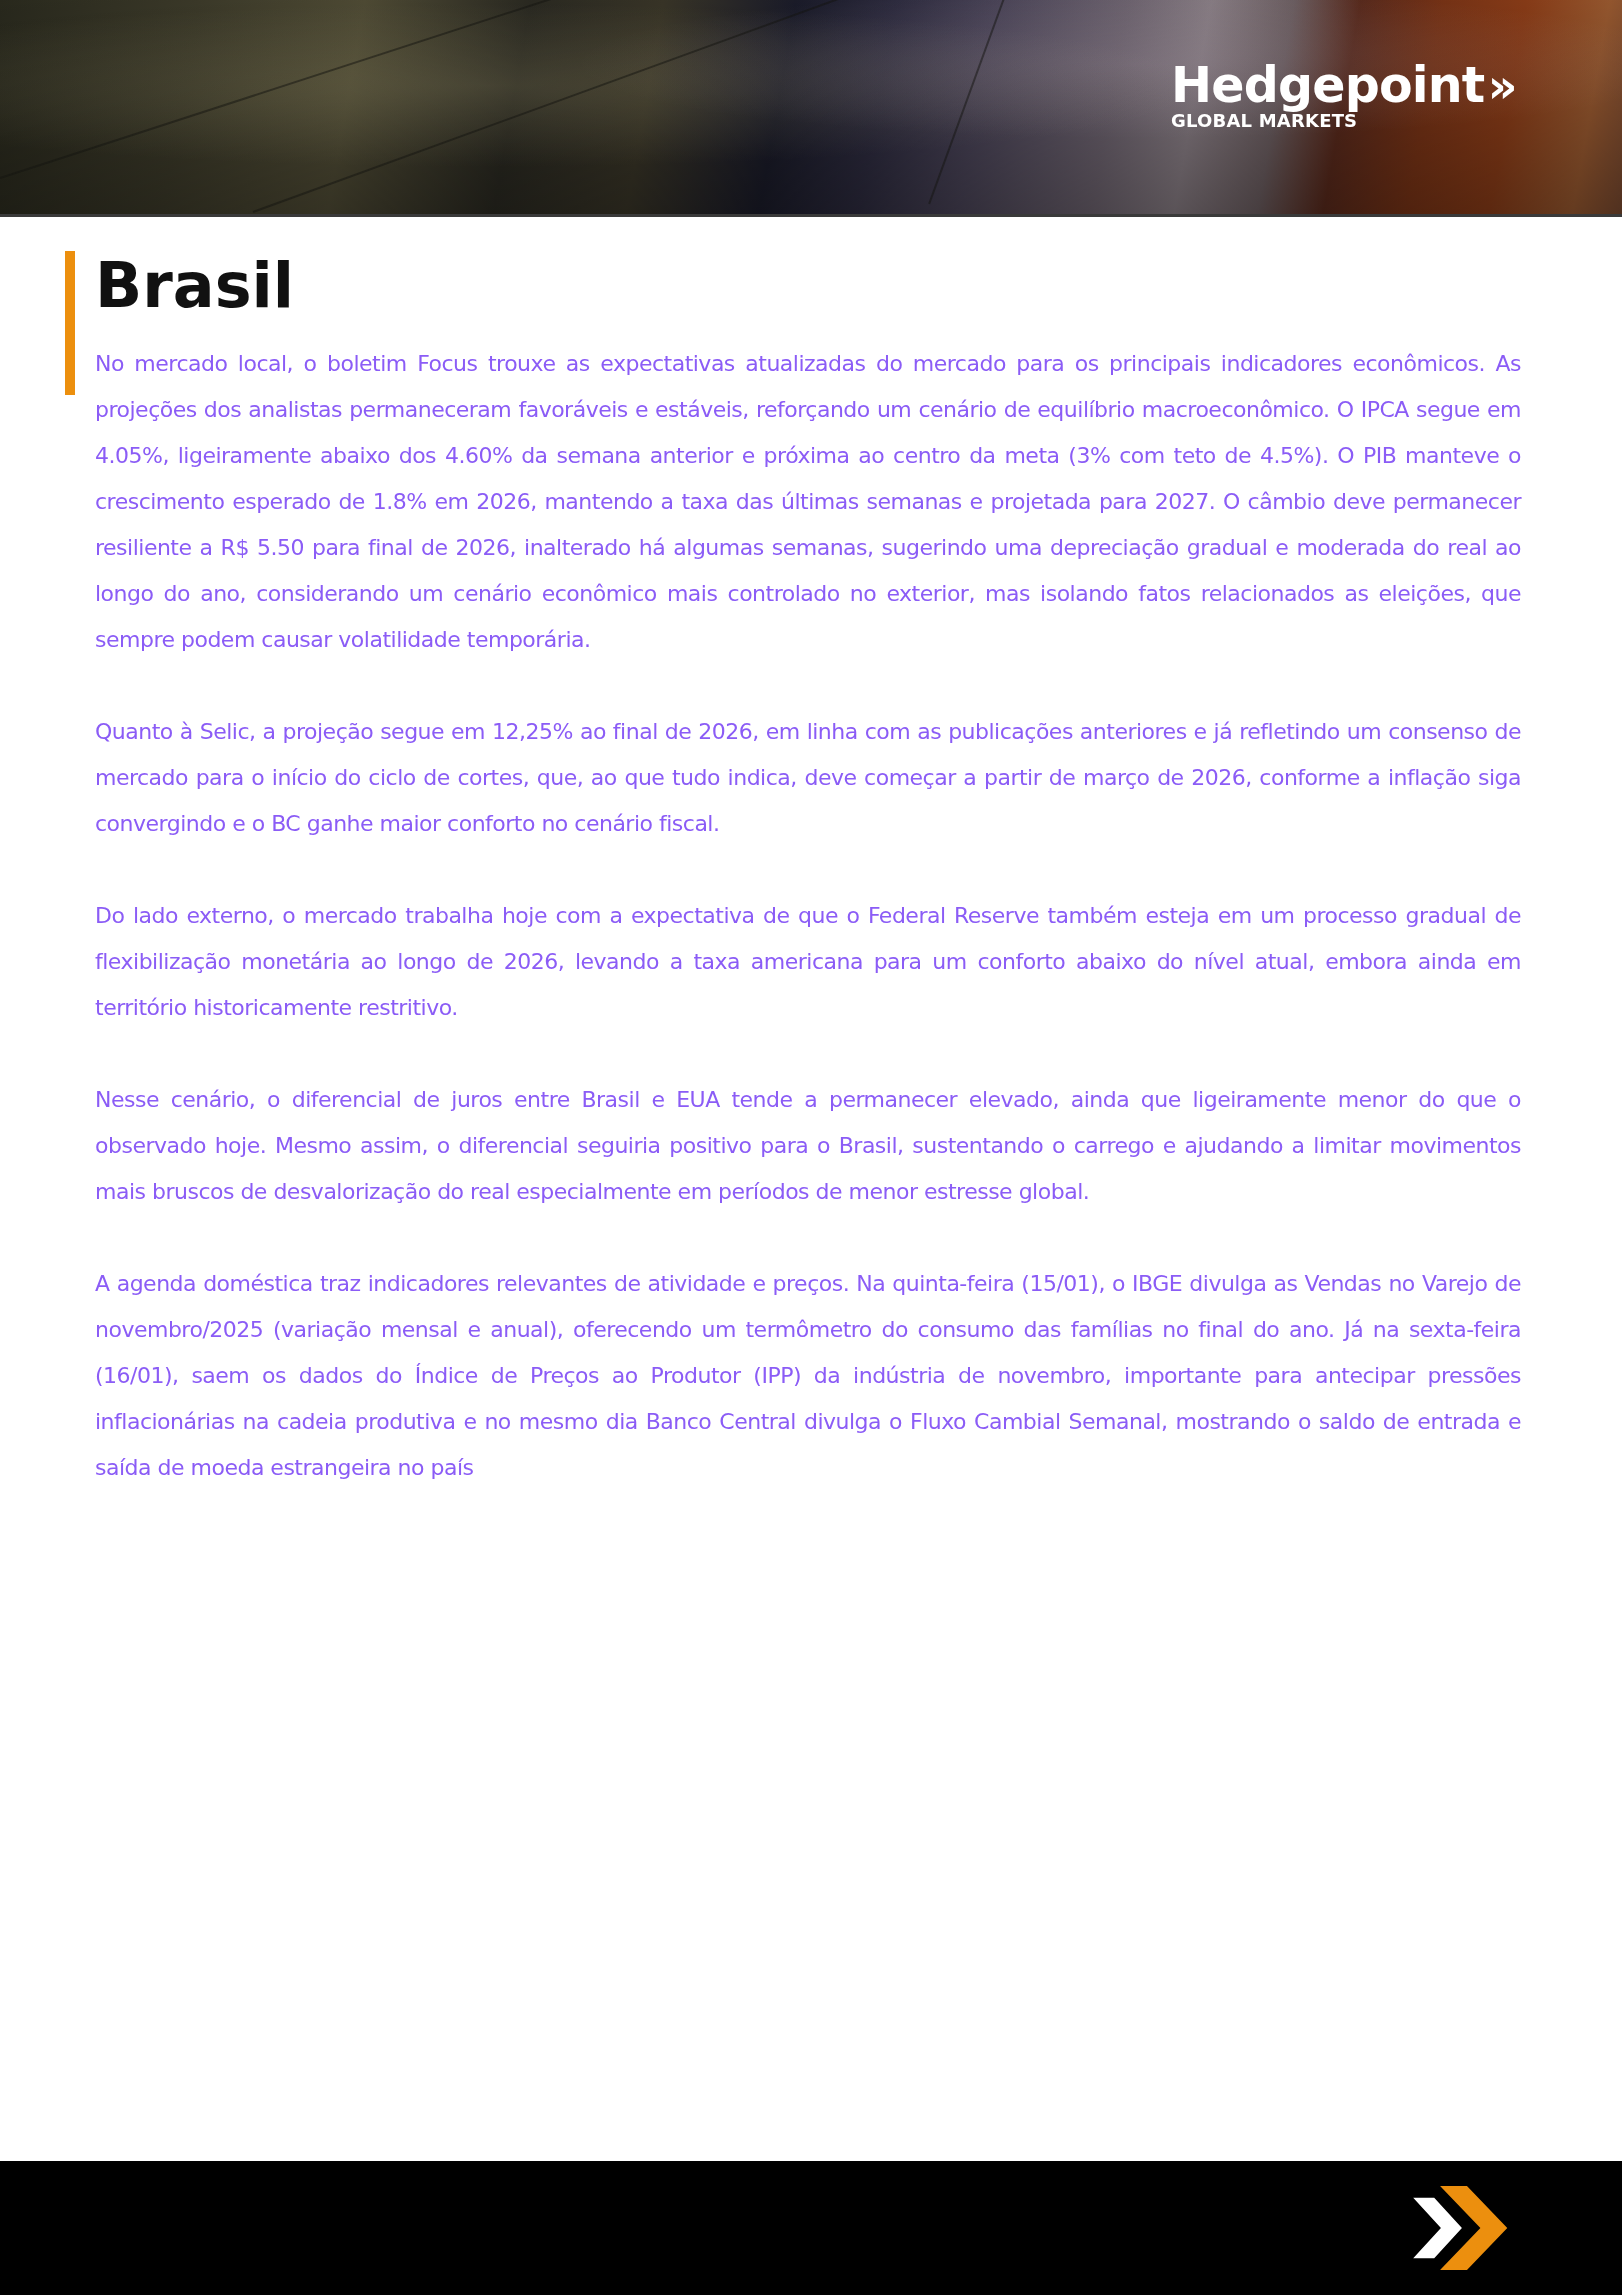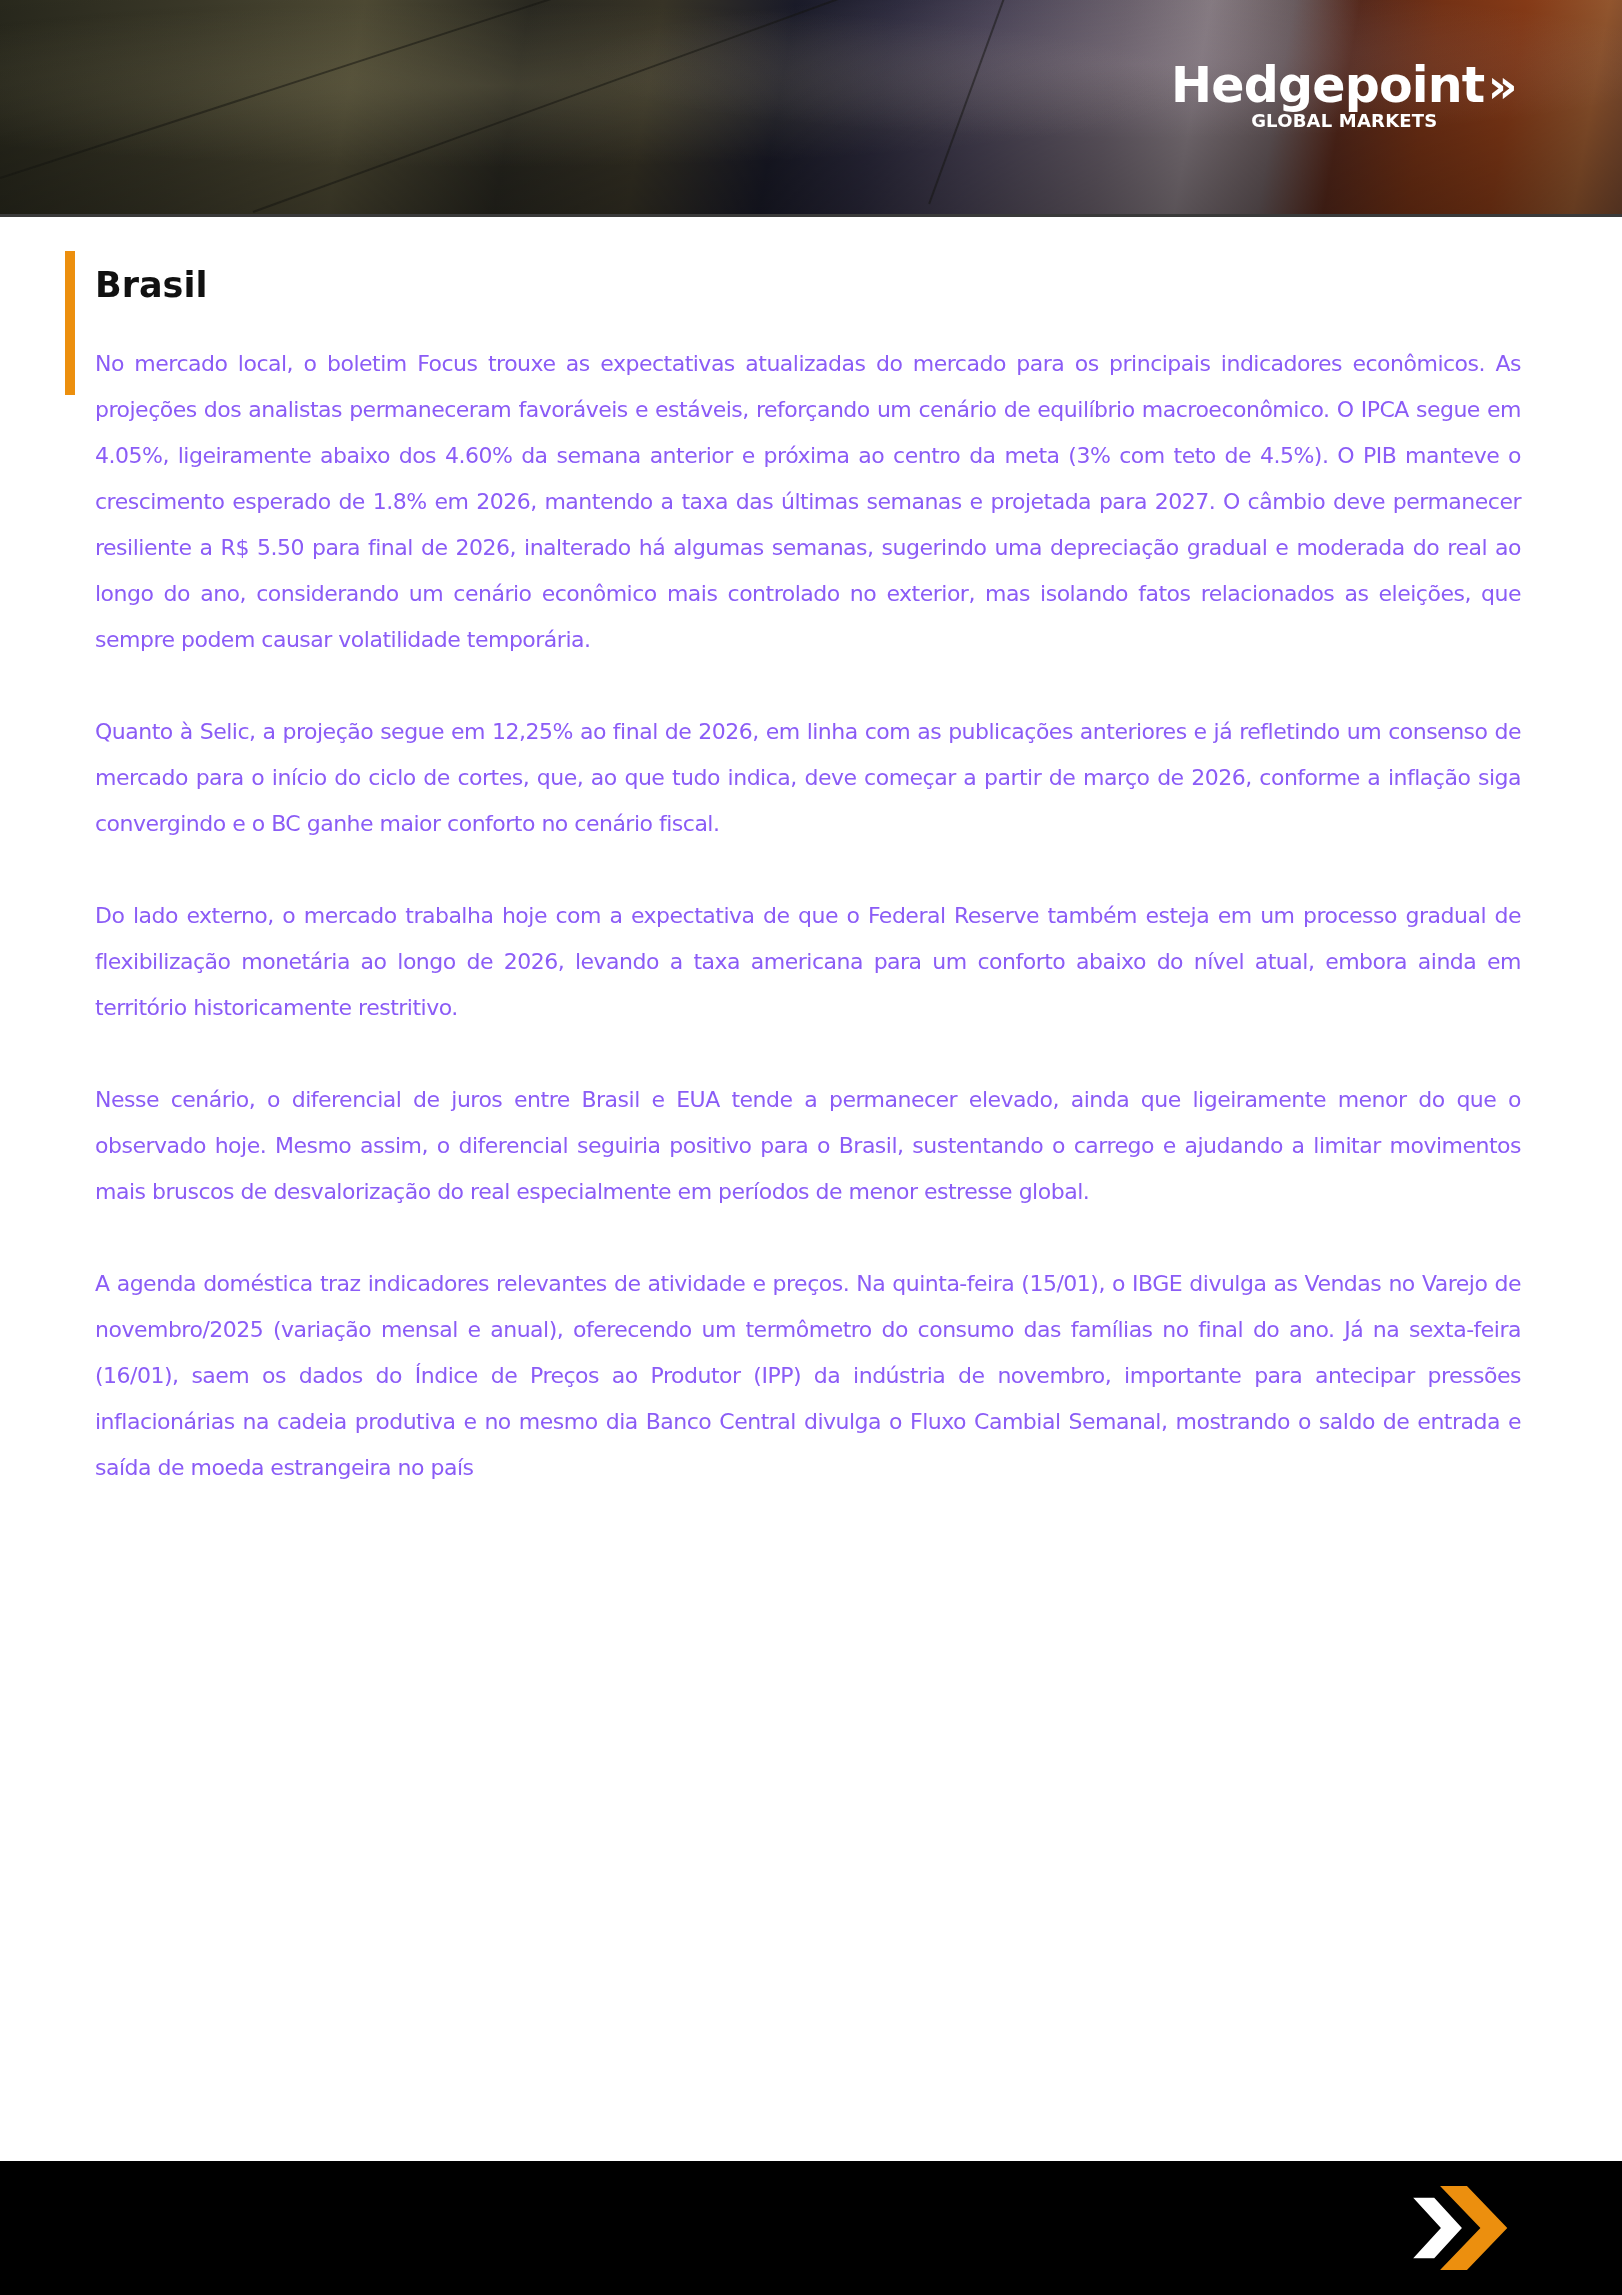--- a/index.html
+++ b/index.html
@@ -21,21 +21,20 @@
       left: 0; top: 0;
       width: 1622px;
       height: 214px;
       overflow: hidden;
       background:
         linear-gradient(100deg,
           #2a2a1e 0%, #3d3b2a 12%, #514d36 22%, #2b2a22 32%,
           #3a3628 40%, #1b1c2a 48%, #2e2c40 54%, #4a4458 60%,
           #6e6470 68%, #8a7f86 73%, #6d5f62 78%, #5a2a1c 82%,
           #7a3416 87%, #8c3d18 92%, #9a5a30 97%, #7a4a30 100%);
-      text-align: center;
     }
     .banner .shade {
       position: absolute; inset: 0;
       background:
         radial-gradient(ellipse at 30% 40%, rgba(200,190,140,0.18), rgba(0,0,0,0) 45%),
         radial-gradient(ellipse at 70% 30%, rgba(220,200,220,0.15), rgba(0,0,0,0) 35%),
         linear-gradient(180deg, rgba(0,0,0,0.05), rgba(0,0,0,0.35));
     }
     .banner .stripe {
       position: absolute;
@@ -87,21 +86,21 @@
       height: 144px;
       background: #ec8f0e;
     }
     .title {
       position: absolute;
       left: 95px;
       top: 256px;
       margin: 0;
       font-family: "DejaVu Sans", "Liberation Sans", sans-serif;
       font-weight: bold;
-      font-size: 35px;
+      font-size: 62px;
       line-height: 59px;
       color: #111111;
     }
     .body-text {
       position: absolute;
       left: 95px;
       top: 341px;
       width: 1426px;
     }
     .body-text p {

